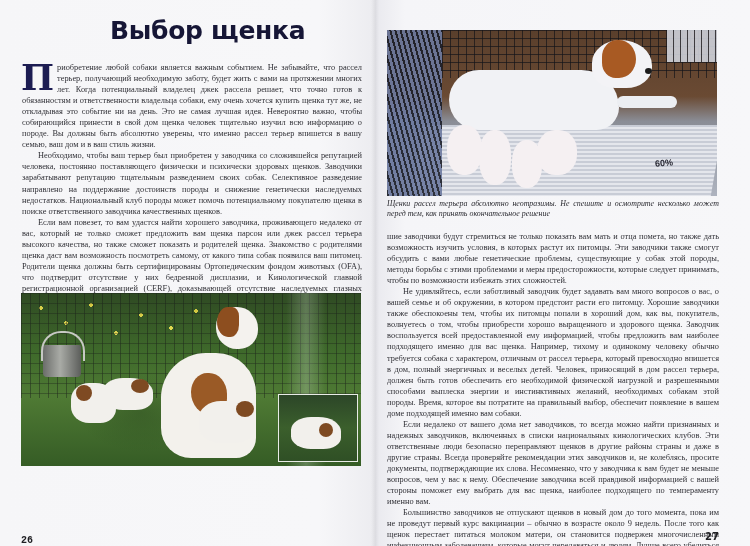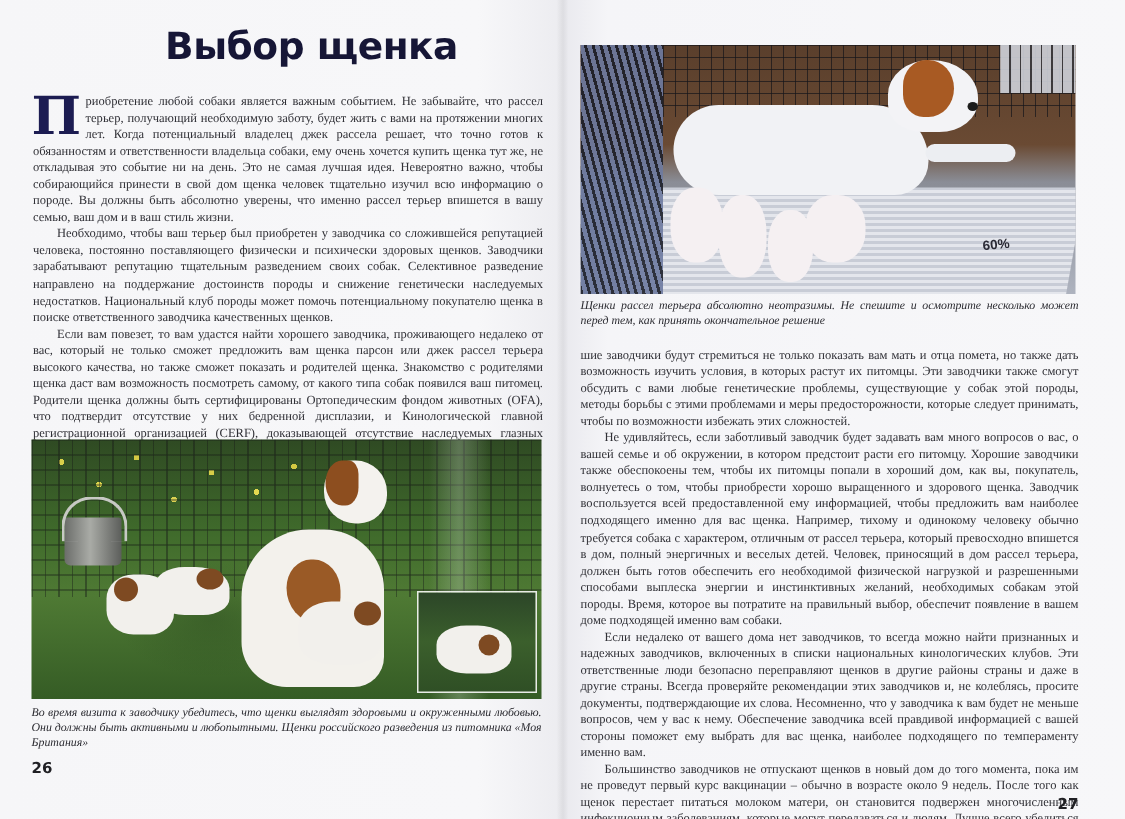--- a/index.html
+++ b/index.html
@@ -96,21 +96,21 @@
   .newborn { position: absolute; background: #f5f0f2; border-radius: 45%; }
   .sign60 { position: absolute; left: 268px; top: 128px; font-family: "Liberation Sans", sans-serif; font-weight: bold;
             font-size: 9px; color: #2a2a35; transform: rotate(-5deg); }
 
   .caption { position: absolute; font-style: italic; font-size: 7.9px; line-height: 10px; color: #2a2a30; text-align: justify; }
   .caption-left { left: 21px; top: 470px; width: 340px; }
   .caption-right { left: 387px; top: 199px; width: 332px; }
 
   .page-num { position: absolute; font-family: "DejaVu Sans", "Liberation Sans", sans-serif; font-weight: bold;
               font-size: 10px; color: #202024; }
-  .page-num-left { left: 21px; top: 507px; }
+  .page-num-left { left: 21px; top: 535px; font-family: Liberation Mono, monospace; }
   .page-num-right { left: 705px; top: 531px; }
 </style>
 </head>
 <body>
 
 <div class="spread">
 
   <div class="page left">
     <h1 class="title">Выбор щенка</h1>
 
@@ -134,21 +134,20 @@
       <div class="pup" style="left:82px;top:85px;width:50px;height:32px;"></div>
       <div class="pup-patch" style="left:110px;top:86px;width:18px;height:14px;"></div>
       <div class="pup" style="left:178px;top:108px;width:55px;height:42px;"></div>
       <div class="pup-patch" style="left:215px;top:108px;width:18px;height:16px;"></div>
       <div class="inset">
         <div class="pup" style="left:12px;top:22px;width:50px;height:32px;"></div>
         <div class="pup-patch" style="left:40px;top:28px;width:14px;height:14px;"></div>
       </div>
     </div>
 
-    <div class="caption caption-left">Во время визита к заводчику убедитесь, что щенки выглядят здоровыми и окруженными любовью. Они должны быть активными и любопытными. Щенки российского разведения из питомника «Моя Британия»</div>
     <div class="page-num page-num-left">26</div>
   </div>
 
   <div class="page right">
   </div>
 
   <div class="gutter"></div>
 </div>
 
 <div class="photo photo-right" role="img" aria-label="Jack Russell terrier mother nursing newborn puppies on newspapers inside a wire crate">

